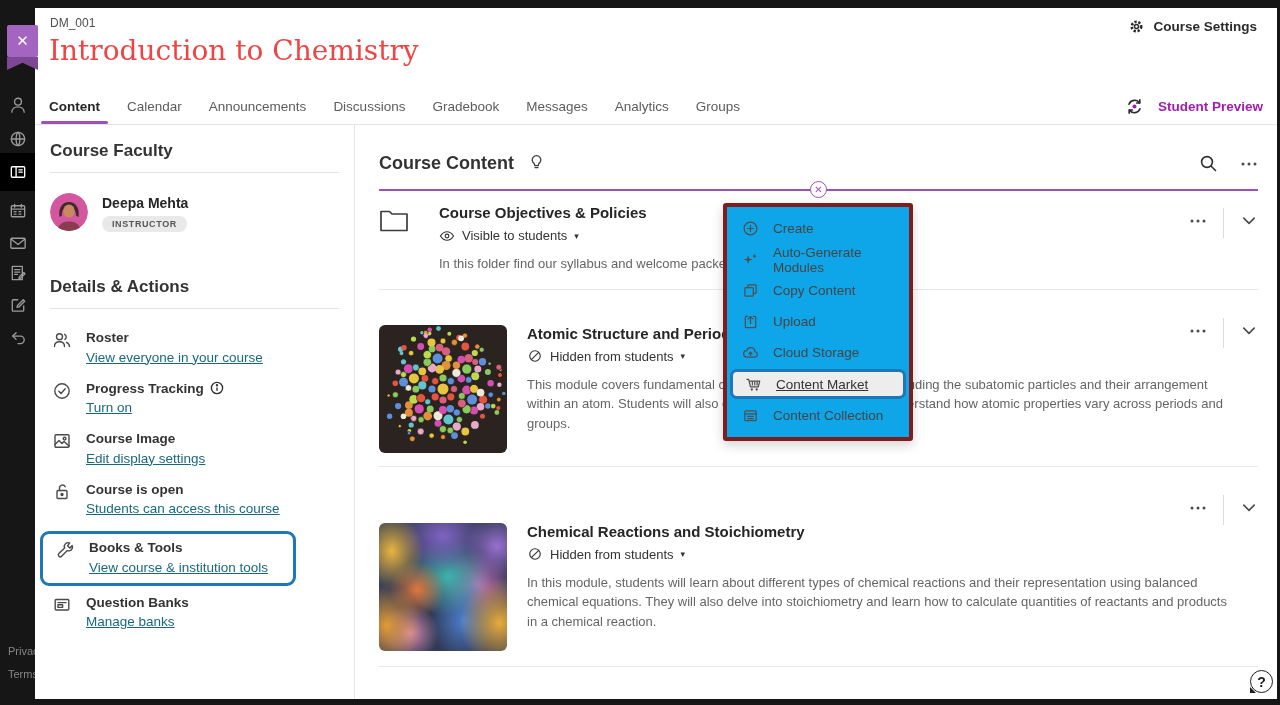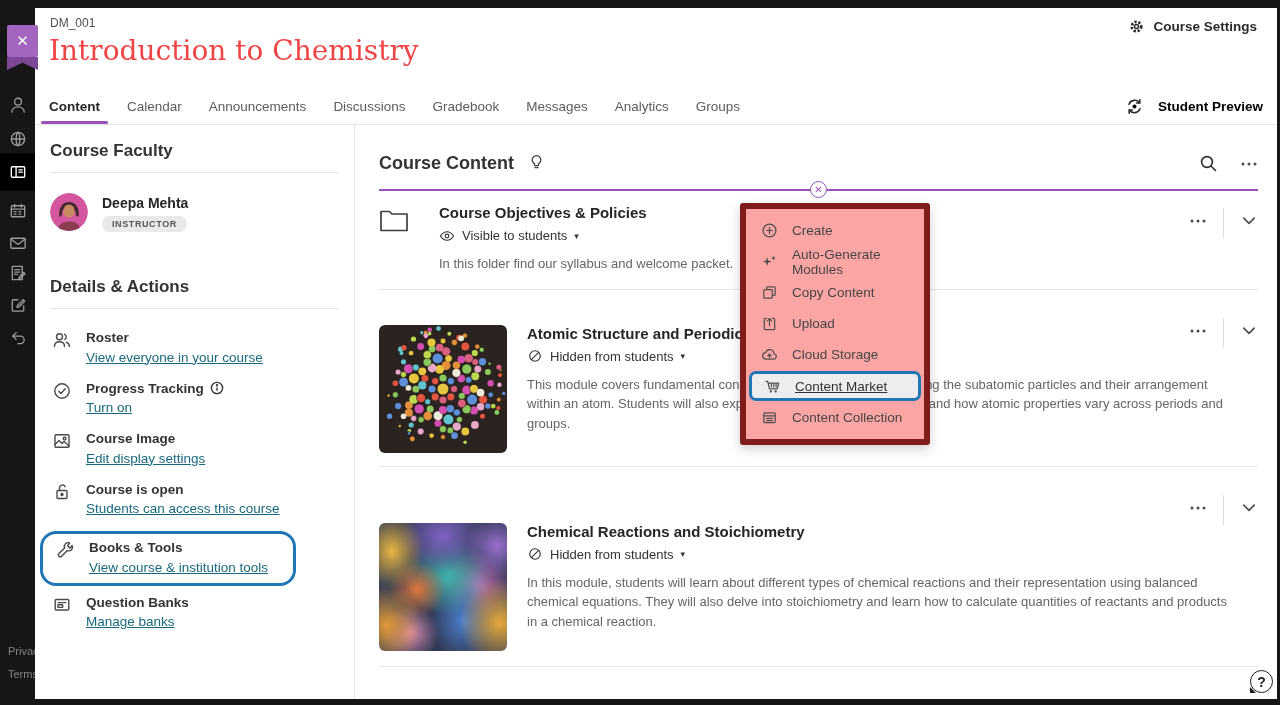--- a/index.html
+++ b/index.html
@@ -26,42 +26,42 @@
   .course-id { position:absolute; left:15px; top:8px; font-size:12px; color:#4f4f4f; }
   .course-title { position:absolute; left:14px; top:26px; font-family:"DejaVu Serif", serif; font-size:28px; color:#ef4444; font-weight:400; }
   .hdr-settings { position:absolute; right:20px; top:10px; display:flex; align-items:center; gap:8px; font-size:13.5px; font-weight:700; color:#2b2b2b; cursor:pointer; }
   .hdr-settings svg { width:17px; height:17px; stroke:#2b2b2b; fill:none; }
 
   
   .tabbar { height:37px; flex:none; border-bottom:1px solid #e4e4e4; display:flex; align-items:stretch; padding-left:14px; gap:27px; position:relative; }
   .tab { display:flex; align-items:center; font-size:13.5px; color:#5c5c5c; position:relative; cursor:pointer; }
   .tab.active { color:#262626; font-weight:700; }
   .tab.active::after { content:""; position:absolute; left:-8px; right:-8px; bottom:0; height:3px; border-radius:2px; background:var(--underline_purple,#9b51ba); }
-  .student-preview { position:absolute; right:14px; top:0; height:37px; display:flex; align-items:center; gap:14px; font-size:13.5px; font-weight:700; color:#000000; cursor:pointer; }
+  .student-preview { position:absolute; right:14px; top:0; height:37px; display:flex; align-items:center; gap:14px; font-size:13.5px; font-weight:700; color:#a21caf; cursor:pointer; }
   .student-preview svg { width:19px; height:19px; stroke:#2b2b2b; fill:none; stroke-width:1.6; stroke-linecap:round; stroke-linejoin:round; }
 
   
   .cols { flex:1; display:flex; min-height:0; }
   .aside { width:320px; flex:none; border-right:1px solid #e6e6e6; padding:0 15px; }
   .sec-head { font-size:17px; font-weight:700; color:#333; }
   .sec-rule { border:none; border-top:1px solid #e3e3e3; margin:11px 0 0; }
   .faculty-head { margin-top:16px; }
   .instructor { display:flex; gap:14px; margin-top:20px; align-items:flex-start; }
   .avatar { width:38px; height:38px; border-radius:50%; overflow:hidden; flex:none; }
   .inst-name { font-size:14px; font-weight:700; color:#262626; padding-top:2px; }
   .inst-badge { display:inline-block; margin-top:5px; background:#e9e9e9; color:#565656; font-size:9px; font-weight:700; letter-spacing:.6px; padding:3px 10px; border-radius:9px; }
   .details-head { margin-top:45px; }
   .d-list { margin-top:20px; }
   .d-item { display:flex; gap:12px; margin-bottom:14px; }
   .d-icon { width:24px; flex:none; display:flex; justify-content:center; padding-top:1px; color:#4a4a4a; }
   .d-icon svg { width:20px; height:20px; stroke:currentColor; fill:none; stroke-width:1.4; stroke-linecap:round; stroke-linejoin:round; }
   .d-label { font-size:13.5px; font-weight:700; color:#333; line-height:1.3; display:flex; align-items:center; gap:6px; }
   .d-label svg { width:14px; height:14px; stroke:#333; fill:none; stroke-width:1.4; }
   .d-link { display:inline-block; font-size:13.5px; color:var(--link_teal,#19697e); text-decoration:underline; margin-top:3px; cursor:pointer; }
-  .hl-box { border:3px solid var(--highlight_blue,#1f78b5); border-radius:16px; margin:0 0 8px -10px; padding:5px 6px 7px 10px; width:256px; }
+  .hl-box { border:3px solid var(--highlight_blue,#1f78b5); border-radius:9px; margin:0 0 8px -10px; padding:5px 6px 7px 10px; width:256px; }
   .hl-box .d-item { margin-bottom:0; }
 
   
   .main { flex:1; padding:28px 19px 0 24px; position:relative; min-width:0; }
   .content-head { display:flex; align-items:center; }
   .content-title { font-size:18px; font-weight:700; color:#333;text-align:right; }
   .bulb { margin-left:14px; color:#3d3d3d; }
   .bulb svg { width:17px; height:17px; stroke:currentColor; fill:none; stroke-width:1.3; stroke-linecap:round; }
   .head-actions { margin-left:auto; display:flex; align-items:center; gap:22px; color:#2e2e2e; }
   .head-actions .icon-btn { cursor:pointer; display:flex; }
@@ -96,21 +96,21 @@
     radial-gradient(45px 45px at 92% 18%, #9a6fd0 0%, rgba(154,111,208,0) 70%),
     radial-gradient(62px 50px at 50% 10%, #7f63c4 0%, rgba(127,99,196,0) 72%),
     radial-gradient(40px 40px at 30% 52%, #e0763a 0%, rgba(224,118,58,0) 70%),
     radial-gradient(58px 52px at 54% 42%, #3fb3ae 0%, rgba(63,179,174,0) 75%),
     radial-gradient(46px 56px at 66% 76%, #4b7fd0 0%, rgba(75,127,208,0) 72%),
     radial-gradient(42px 40px at 24% 86%, #d98ab0 0%, rgba(217,138,176,0) 70%),
     radial-gradient(50px 46px at 77% 48%, #c56ab8 0%, rgba(197,106,184,0) 72%),
     #313a55; }
 
   
-  .menu { position:absolute; left:723px; top:203px; width:190px; background:#fca5a5; border:6px solid #7f1d1d; border-radius:3px; box-shadow:0 4px 12px rgba(0,0,0,.18); padding:6px 0; z-index:40;margin-left:17px; }
+  .menu { position:absolute; left:723px; top:203px; width:190px; background:#0ea5e9; border:4px solid #7f1d1d; border-radius:3px; box-shadow:0 4px 12px rgba(0,0,0,.18); padding:6px 0; z-index:40; }
   .menu-item { height:31px; display:flex; align-items:center; gap:13px; padding:0 15px; font-size:13.5px; color:#454545; cursor:pointer; }
   .mi-icon { width:18px; flex:none; display:flex; color:#4f4f4f; }
   .mi-icon svg { width:17px; height:17px; stroke:currentColor; fill:none; stroke-width:1.3; stroke-linecap:round; stroke-linejoin:round; }
   .menu-item.selected { margin:1px 3px; padding:0 9px 0 12px; border:3px solid var(--highlight_blue,#1f78b5); background:#ededed; border-radius:7px; height:30px; color:#333; }
   .menu-item.selected .mi-label { text-decoration:underline; }
 
   
   .help-btn { position:absolute; left:1250px; top:670px; width:23px; height:23px; border:1.7px solid #1d1d1d; border-radius:50%; background:#fff; color:#1d1d1d; font-size:14px; font-weight:700; display:flex; align-items:center; justify-content:center; z-index:30; cursor:pointer; }
   .help-btn::after { content:""; position:absolute; left:-1px; bottom:-1px; width:6px; height:6px; background:#1d1d1d; clip-path:polygon(0 100%,100% 100%,0 0); }
 </style>

